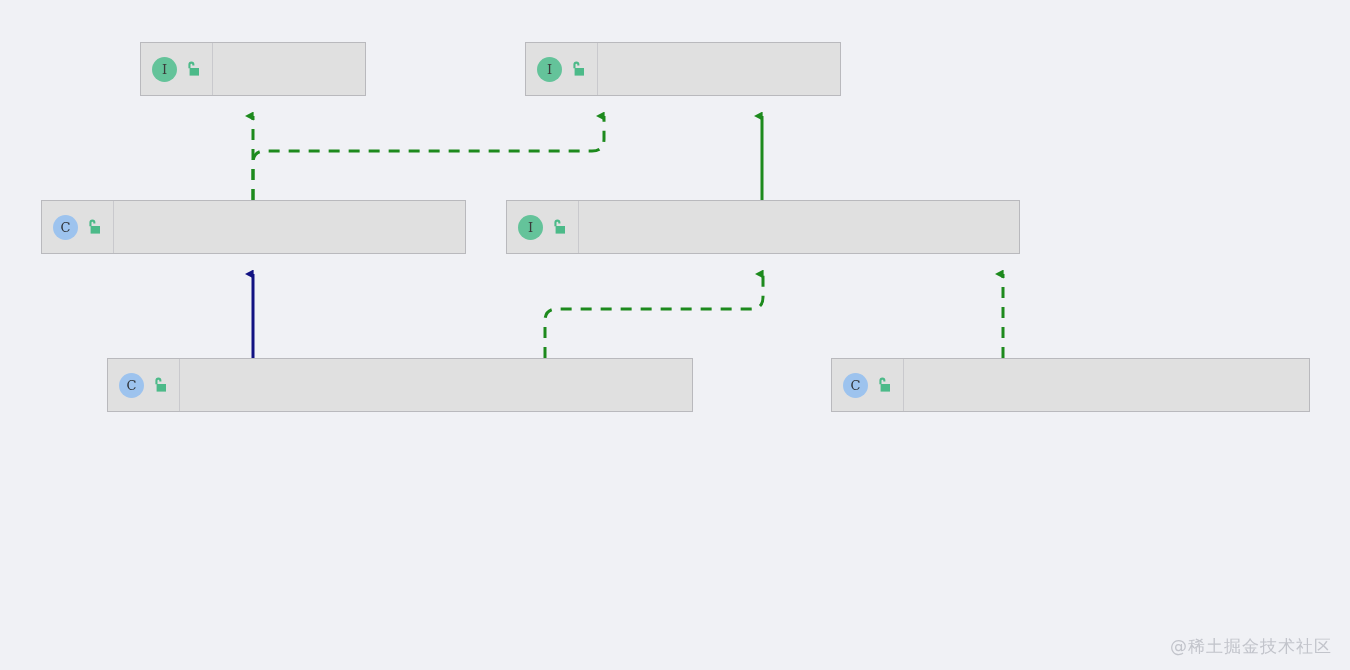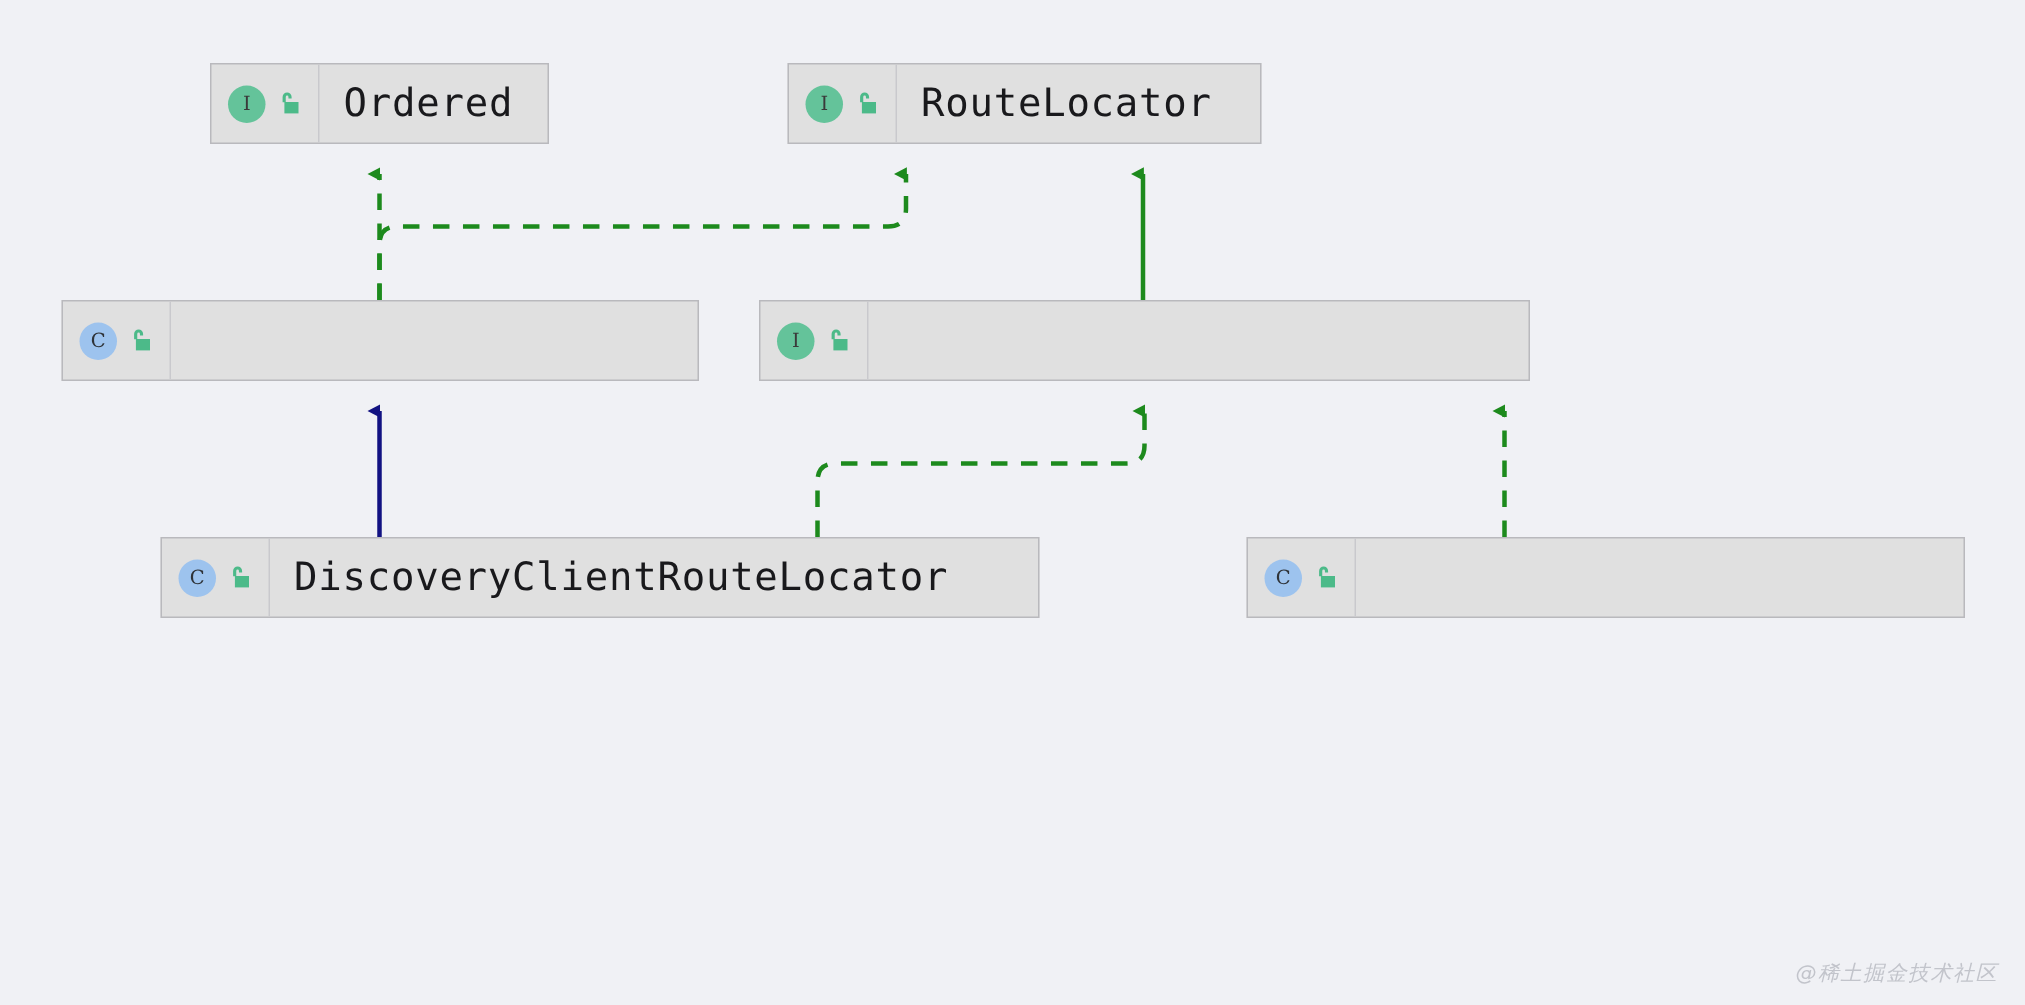--- a/index.html
+++ b/index.html
@@ -74,24 +74,23 @@
     width: 18px;
     height: 18px;
     margin-left: 7px;
     flex: 0 0 auto;
   }
   .watermark {
     position: absolute;
     right: 18px;
     bottom: 12px;
     font-family: "DejaVu Sans", "Liberation Sans", sans-serif;
-    font-size: 14px;
+    font-size: 17px;
     color: #c2c4cb;
     letter-spacing: 1px;
-    font-style: italic;
   }
 </style>
 </head>
 <body>
 
 <div id="diagram-root">
 
   <svg id="edge-layer" width="1350" height="670" viewBox="0 0 1350 670">
     <defs>
       <marker id="arrow-green" markerWidth="9" markerHeight="9" refX="4.5" refY="8.4" orient="auto" markerUnits="userSpaceOnUse">
@@ -118,34 +117,32 @@
   <div class="node" style="left:140px; top:42px; width:226px;">
     <div class="node-gutter">
       <span class="kind-icon kind-interface">I</span>
       <span class="lock-icon">
         <svg viewBox="0 0 18 18" width="18" height="18">
           <path d="M4.4 8.2 L4.4 4.6 A3.0 3.0 0 0 1 10.4 4.6 L10.4 5.6 L8.3 5.6 L8.3 4.6 A0.9 0.9 0 0 0 6.5 4.6 L6.5 8.2 Z" fill="#4cba89"></path>
           <rect x="5.6" y="8.0" width="9.4" height="7.6" fill="#4cba89"></rect>
         </svg>
       </span>
     </div>
-    <div class="node-label">Ordered</div>
   </div>
 
   <div class="node" style="left:525px; top:42px; width:316px;">
     <div class="node-gutter">
       <span class="kind-icon kind-interface">I</span>
       <span class="lock-icon">
         <svg viewBox="0 0 18 18" width="18" height="18">
           <path d="M4.4 8.2 L4.4 4.6 A3.0 3.0 0 0 1 10.4 4.6 L10.4 5.6 L8.3 5.6 L8.3 4.6 A0.9 0.9 0 0 0 6.5 4.6 L6.5 8.2 Z" fill="#4cba89"></path>
           <rect x="5.6" y="8.0" width="9.4" height="7.6" fill="#4cba89"></rect>
         </svg>
       </span>
     </div>
-    <div class="node-label">RouteLocator</div>
   </div>
 
   <div class="node" style="left:41px; top:200px; width:425px;">
     <div class="node-gutter">
       <span class="kind-icon kind-class">C</span>
       <span class="lock-icon">
         <svg viewBox="0 0 18 18" width="18" height="18">
           <path d="M4.4 8.2 L4.4 4.6 A3.0 3.0 0 0 1 10.4 4.6 L10.4 5.6 L8.3 5.6 L8.3 4.6 A0.9 0.9 0 0 0 6.5 4.6 L6.5 8.2 Z" fill="#4cba89"></path>
           <rect x="5.6" y="8.0" width="9.4" height="7.6" fill="#4cba89"></rect>
         </svg>
@@ -168,21 +165,20 @@
   <div class="node" style="left:107px; top:358px; width:586px;">
     <div class="node-gutter">
       <span class="kind-icon kind-class">C</span>
       <span class="lock-icon">
         <svg viewBox="0 0 18 18" width="18" height="18">
           <path d="M4.4 8.2 L4.4 4.6 A3.0 3.0 0 0 1 10.4 4.6 L10.4 5.6 L8.3 5.6 L8.3 4.6 A0.9 0.9 0 0 0 6.5 4.6 L6.5 8.2 Z" fill="#4cba89"></path>
           <rect x="5.6" y="8.0" width="9.4" height="7.6" fill="#4cba89"></rect>
         </svg>
       </span>
     </div>
-    <div class="node-label">DiscoveryClientRouteLocator</div>
   </div>
 
   <div class="node" style="left:831px; top:358px; width:479px;">
     <div class="node-gutter">
       <span class="kind-icon kind-class">C</span>
       <span class="lock-icon">
         <svg viewBox="0 0 18 18" width="18" height="18">
           <path d="M4.4 8.2 L4.4 4.6 A3.0 3.0 0 0 1 10.4 4.6 L10.4 5.6 L8.3 5.6 L8.3 4.6 A0.9 0.9 0 0 0 6.5 4.6 L6.5 8.2 Z" fill="#4cba89"></path>
           <rect x="5.6" y="8.0" width="9.4" height="7.6" fill="#4cba89"></rect>
         </svg>

